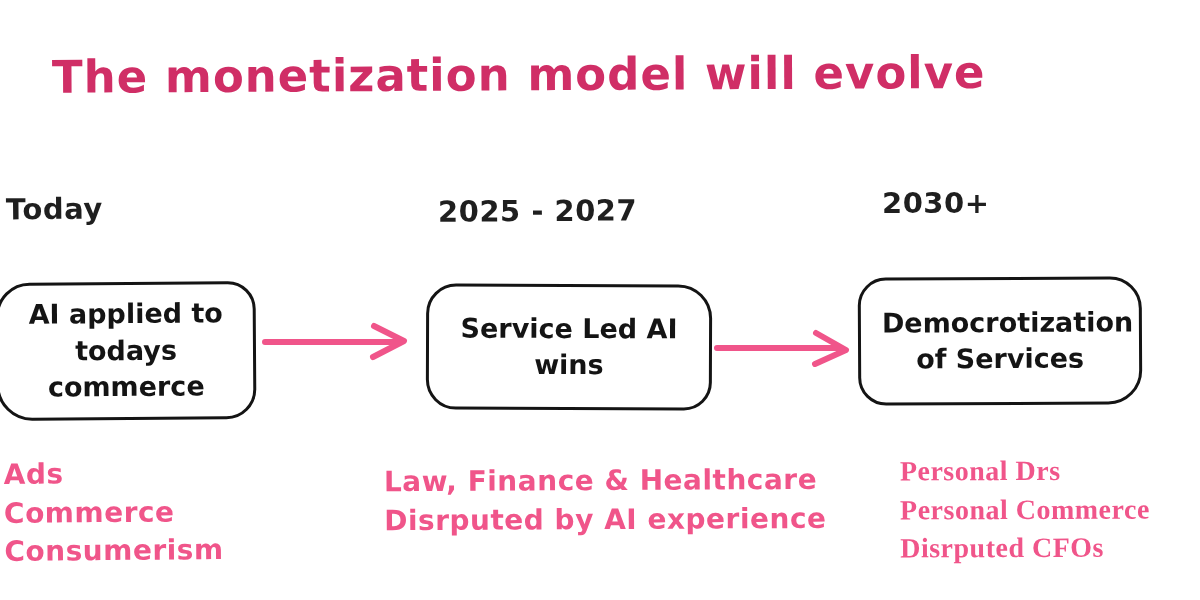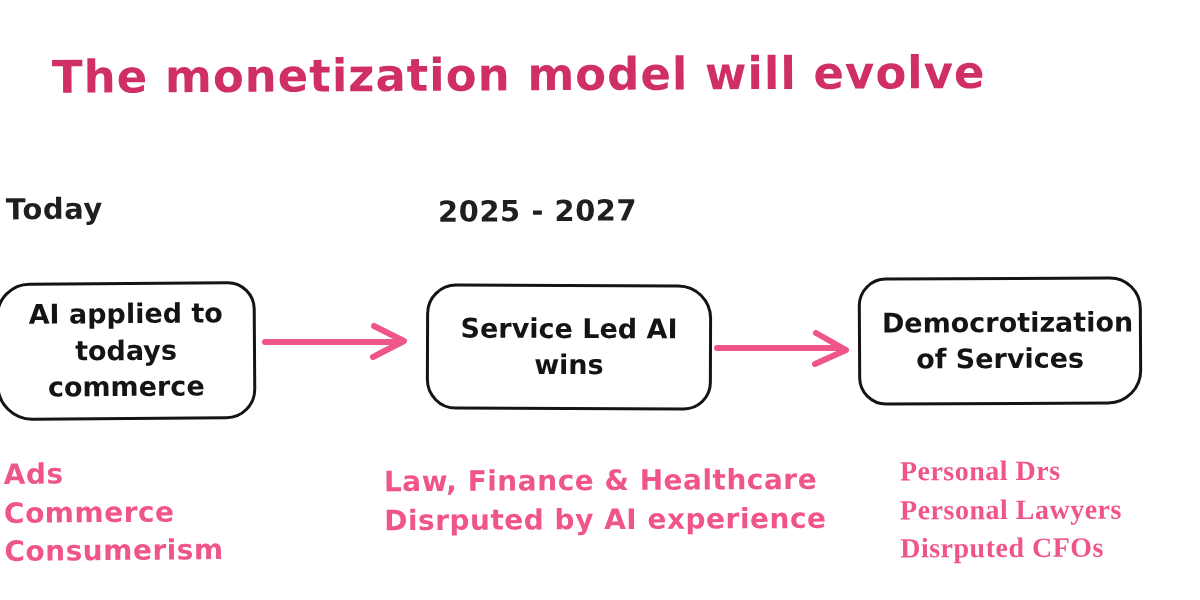--- a/index.html
+++ b/index.html
@@ -67,20 +67,21 @@
 </style>
 </head>
 <body>
 
 <div class="canvas">
 
   <h1 class="title">The monetization model will evolve</h1>
 
   <div class="period p0">Today</div>
   <div class="period p1">2025 - 2027</div>
+  <div class="period p2">2030+</div>
 
   <div class="box b0">
     <span class="box-text">AI applied to todays commerce</span>
   </div>
 
   <svg class="arrow a0" viewBox="0 0 160 46" aria-hidden="true">
     <path d="M5 24 H136 M114 8 L144 23 L113 39"></path>
   </svg>
 
   <div class="box b1">
@@ -101,17 +102,17 @@
     <span class="note-line">Consumerism</span>
   </div>
 
   <div class="notes n1">
     <span class="note-line">Law, Finance &amp; Healthcare</span>
     <span class="note-line">Disrputed by AI experience</span>
   </div>
 
   <div class="notes n2">
     <span class="note-line">Personal Drs</span>
-    <span class="note-line">Personal Lawyers</span>
+    <span class="note-line">Personal Commerce</span>
     <span class="note-line">Disrputed CFOs</span>
   </div>
 
 </div>
 
 </body></html>

